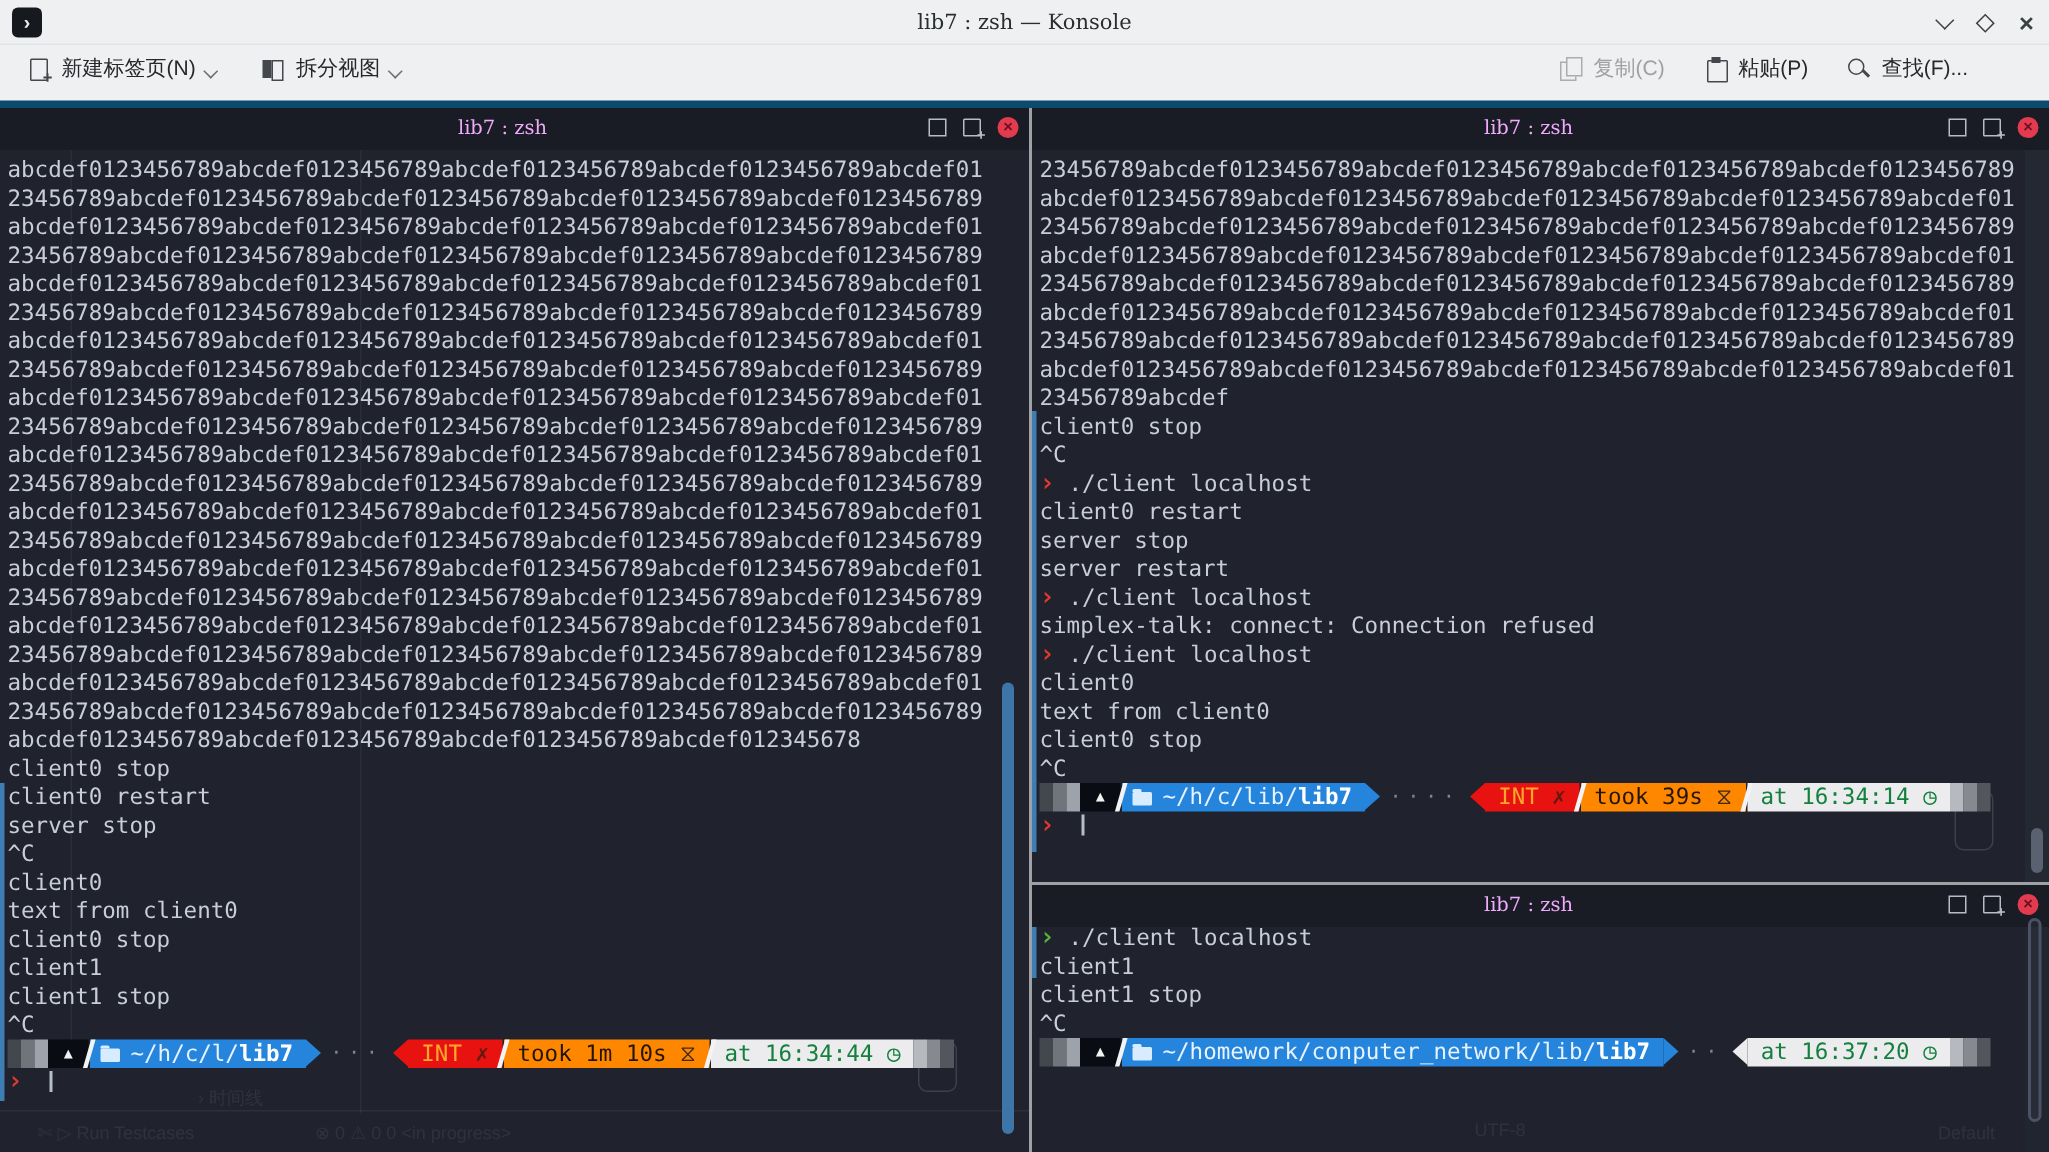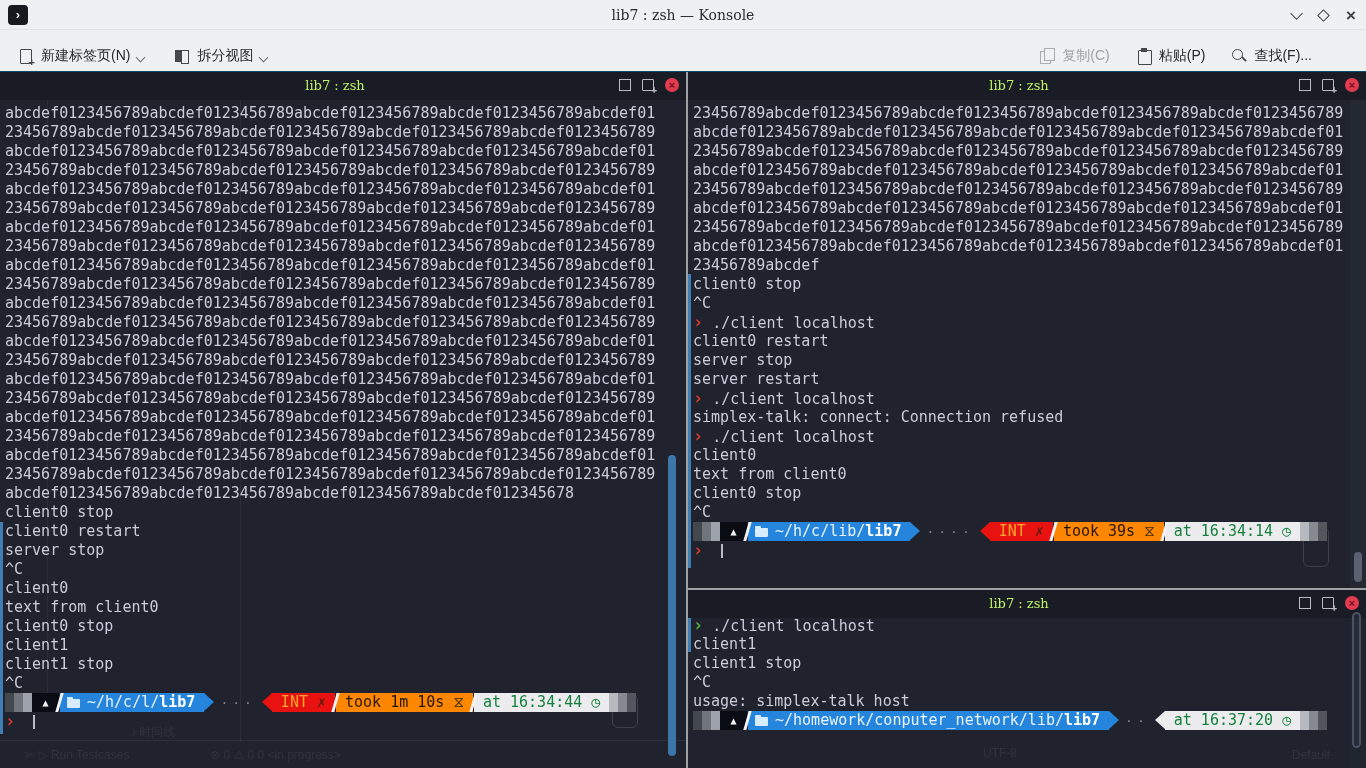--- a/index.html
+++ b/index.html
@@ -12,21 +12,21 @@
   .screen{position:relative;width:1366px;height:768px;font-family:"Liberation Sans",sans-serif;background:#eff0f1}
   
   .titlebar{position:absolute;left:0;top:0;width:100%;height:30px;background:#eff0f1;border-bottom:1px solid #e2e3e5}
   .appicon{position:absolute;left:8px;top:5px;width:20px;height:20px;border-radius:4px;background:#16191d;color:#e8eaed;font-weight:bold;font-size:13px;line-height:19px;text-align:center}
   .wtitle{position:absolute;left:0;right:0;top:0;height:30px;text-align:center;line-height:30px;font-family:"DejaVu Serif",serif;font-size:14px;color:#2b2e31}
   .wctrls{position:absolute;right:10px;top:0;height:30px;display:flex;align-items:center;gap:18px}
   .chev{width:9px;height:9px;border-right:1.6px solid #3c4043;border-bottom:1.6px solid #3c4043;transform:rotate(45deg);margin-top:-4px}
   .diamond{width:9px;height:9px;border:1.6px solid #3c4043;transform:rotate(45deg)}
   .wclose{font-size:17px;font-weight:bold;color:#3c4043;line-height:1}
   
-  .toolbar{position:absolute;left:0;top:31px;width:100%;height:41px;background:#eff0f1;border-bottom:1px solid #0c4a6e;display:flex;align-items:flex-end;padding:0 10px;font-size:14px;color:#26292c}
+  .toolbar{position:absolute;left:0;top:31px;width:100%;height:41px;background:#eff0f1;border-bottom:5px solid #0c4a6e;display:flex;align-items:flex-start;padding:0 10px;font-size:14px;color:#26292c}
   .tbtn{display:flex;align-items:center;gap:7px;padding:6px 8px;border-radius:3px}
   .tbtn.dis{color:#9fa2a5}
   .spacer{flex:1}
   .tchev{width:7px;height:7px;border-right:1.4px solid #6a6e72;border-bottom:1.4px solid #6a6e72;transform:rotate(45deg);margin-top:2px}
   .ic{position:relative;width:16px;height:16px;flex:none}
   .ic-newtab::before{content:"";position:absolute;left:2px;top:1px;width:10px;height:13px;border:1.5px solid #44484c;border-radius:1px}
   .ic-newtab::after{content:"+";position:absolute;right:-1px;bottom:-4px;font-size:11px;font-weight:bold;color:#44484c}
   .ic-split::before{content:"";position:absolute;left:1px;top:2px;width:6px;height:12px;background:#44484c}
   .ic-split::after{content:"";position:absolute;right:1px;top:2px;width:6px;height:12px;border:1.5px solid #44484c}
   .ic-copy::before{content:"";position:absolute;left:1px;top:3px;width:9px;height:11px;border:1.5px solid #aaadb0}
@@ -34,21 +34,21 @@
   .ic-paste::before{content:"";position:absolute;left:2px;top:2px;width:12px;height:13px;border:1.5px solid #44484c;border-radius:1px}
   .ic-paste::after{content:"";position:absolute;left:5px;top:0;width:6px;height:4px;background:#44484c}
   .ic-find::before{content:"";position:absolute;left:1px;top:1px;width:9px;height:9px;border:1.6px solid #44484c;border-radius:50%}
   .ic-find::after{content:"";position:absolute;left:10px;top:10px;width:6px;height:1.8px;background:#44484c;transform:rotate(45deg)}
   .ic-menu{display:flex;flex-direction:column;justify-content:center;gap:3px}
   .ic-menu i{display:block;height:2px;background:#33373b;border-radius:1px}
   
   .termarea{position:absolute;left:0;top:72px;width:1366px;height:696px;background:#14161c}
   .pane{position:absolute;background:var(--term_bg);overflow:hidden}
   .phead{position:absolute;left:0;top:0;right:0;height:28px;background:var(--head_bg);z-index:5}
-  .ptitle{position:absolute;left:0;right:16px;top:0;height:28px;text-align:center;line-height:28px;font-family:"DejaVu Serif",serif;font-size:13px;color:#bef264}
+  .ptitle{position:absolute;left:0;right:16px;top:0;height:28px;text-align:center;line-height:28px;font-family:"DejaVu Serif",serif;font-size:13px;color:#f0abfc}
   .picons{position:absolute;right:7px;top:6px;display:flex;gap:11px;align-items:center}
   .ico-max{width:12px;height:12px;border:1.5px solid #b8bcc8}
   .ico-detach{position:relative;width:12px;height:12px;border:1.5px solid #b8bcc8;border-radius:1px}
   .ico-detach::after{content:"+";position:absolute;right:-4px;bottom:-6px;color:#b8bcc8;font-size:10px;font-weight:bold}
   .ico-close{width:14px;height:14px;border-radius:50%;background:#e23b4e;color:#6b1022;font-size:11px;font-weight:bold;text-align:center;line-height:14px}
   .lines{position:absolute;left:5px;right:0;top:32px;z-index:3;font-family:"DejaVu Sans Mono",monospace;font-size:15px;color:var(--term_fg)}
   .rb .lines{top:26px}
   .tline{height:19px;line-height:19px;white-space:pre}
   .arr{font-weight:900;font-size:17px}
   .arr.r{color:var(--arrow_red)}
@@ -301,21 +301,20 @@
           <span class="ico-detach"></span>
           <span class="ico-close">×</span>
         </span>
       </div>
       <div class="strack"></div>
       <div class="lines">
           <div class="tline"><span class="arr g">›</span> ./client localhost</div>
           <div class="tline">client1</div>
           <div class="tline">client1 stop</div>
           <div class="tline">^C</div>
-          <div class="tline">usage: simplex-talk host</div>
           <div class="pbar">
             <span class="blk" style="background: rgb(67, 71, 78);"></span>
             <span class="blk" style="background: rgb(112, 117, 124);"></span>
             <span class="blk" style="background: rgb(158, 163, 171);"></span>
             <span class="seg os">▲</span>
             <span class="sep"></span>
             <span class="seg dir"><span class="folder"></span>~/homework/conputer_network/lib/<b>lib7</b></span>
             <span class="tip rt"></span>
             <span class="dots">··</span>
             <span class="tip lf white"></span>

